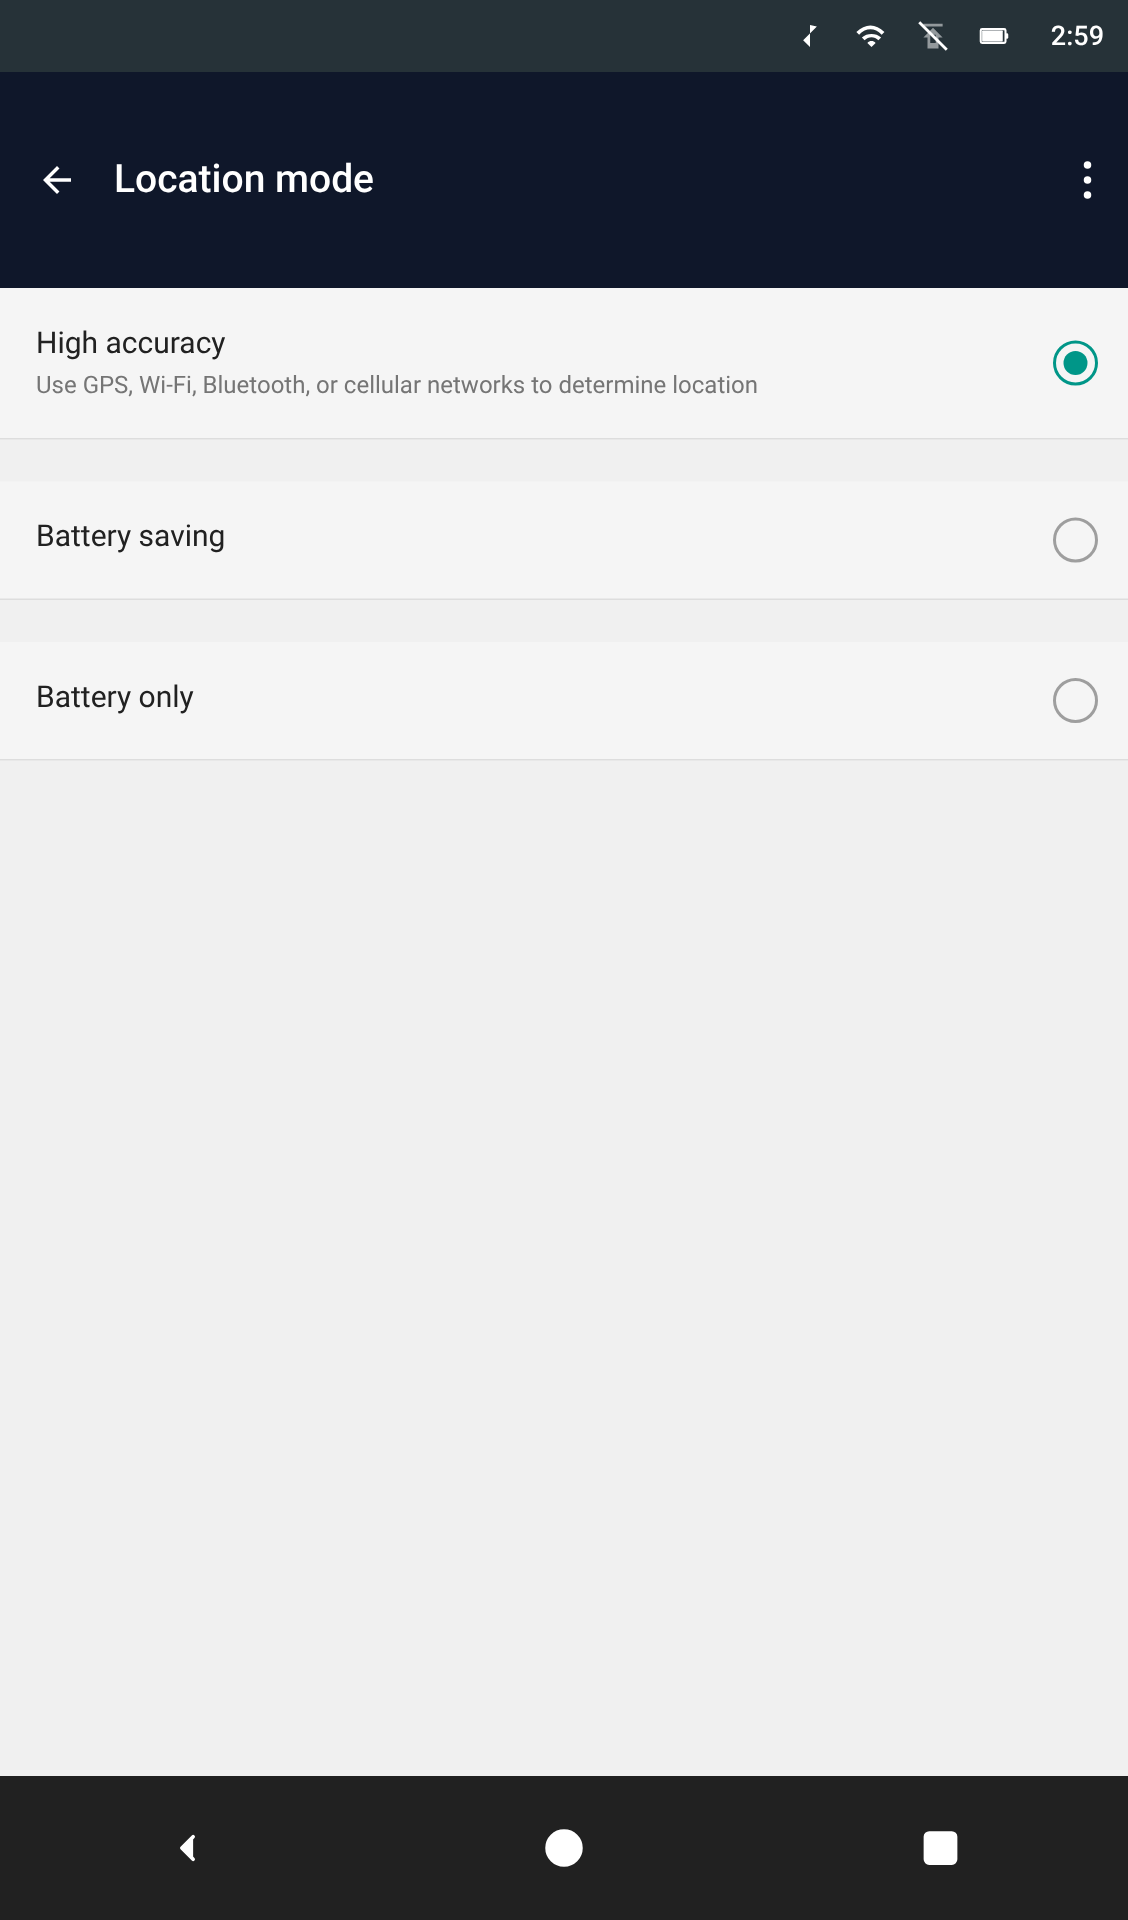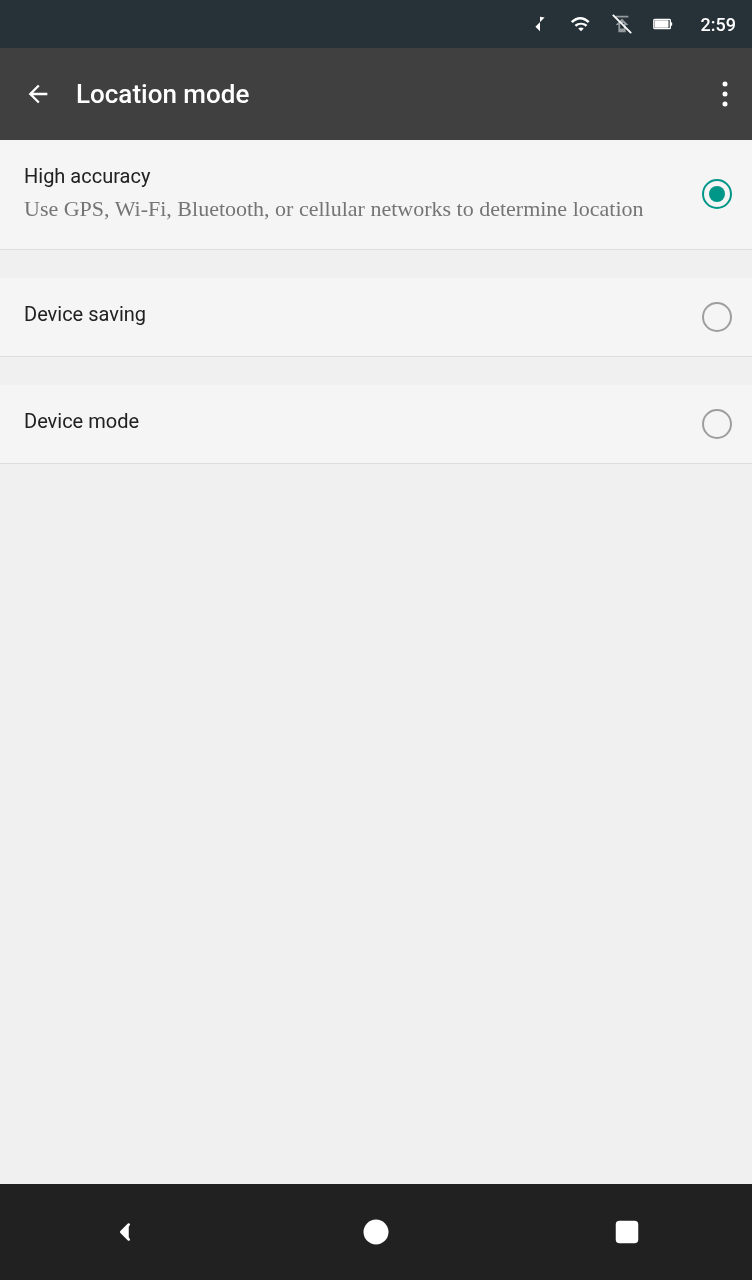--- a/index.html
+++ b/index.html
@@ -38,22 +38,22 @@
 
     .status-time {
       color: white;
       font-size: 18px;
       font-weight: 500;
       margin-left: 8px;
     }
 
     
     .toolbar {
-      background: #404040;
-      height: 92px;
+      background: #0f172a;
+      height: 144px;
       display: flex;
       align-items: center;
       padding: 0 16px;
       flex-shrink: 0;
     }
 
     .back-button {
       color: white;
       font-size: 28px;
       cursor: pointer;
@@ -113,24 +113,23 @@
     }
 
     .option-title {
       font-size: 20px;
       color: #212121;
       font-weight: 400;
       margin-bottom: 6px;
     }
 
     .option-desc {
-      font-size: 22px;
+      font-size: 16px;
       color: #757575;
       line-height: 1.4;
-      font-family: Liberation Serif, serif;
     }
 
     
     .radio {
       width: 30px;
       height: 30px;
       border-radius: 50%;
       border: 2px solid #9e9e9e;
       display: flex;
       align-items: center;
@@ -239,28 +238,28 @@
   <div class="option-item">
     <div class="option-text">
       <div class="option-title">High accuracy</div>
       <div class="option-desc">Use GPS, Wi-Fi, Bluetooth, or cellular networks to determine location</div>
     </div>
     <div class="radio selected"></div>
   </div>
 
   <div class="option-item">
     <div class="option-text">
-      <div class="option-title">Device saving</div>
+      <div class="option-title">Battery saving</div>
     </div>
     <div class="radio"></div>
   </div>
 
   <div class="option-item">
     <div class="option-text">
-      <div class="option-title">Device mode</div>
+      <div class="option-title">Battery only</div>
     </div>
     <div class="radio"></div>
   </div>
 
   <div class="empty-area"></div>
 </div>
 
 <div class="nav-bar">
   <button class="nav-btn">
     <svg class="nav-icon" viewBox="0 0 24 24" fill="none" stroke="white" stroke-width="2">

